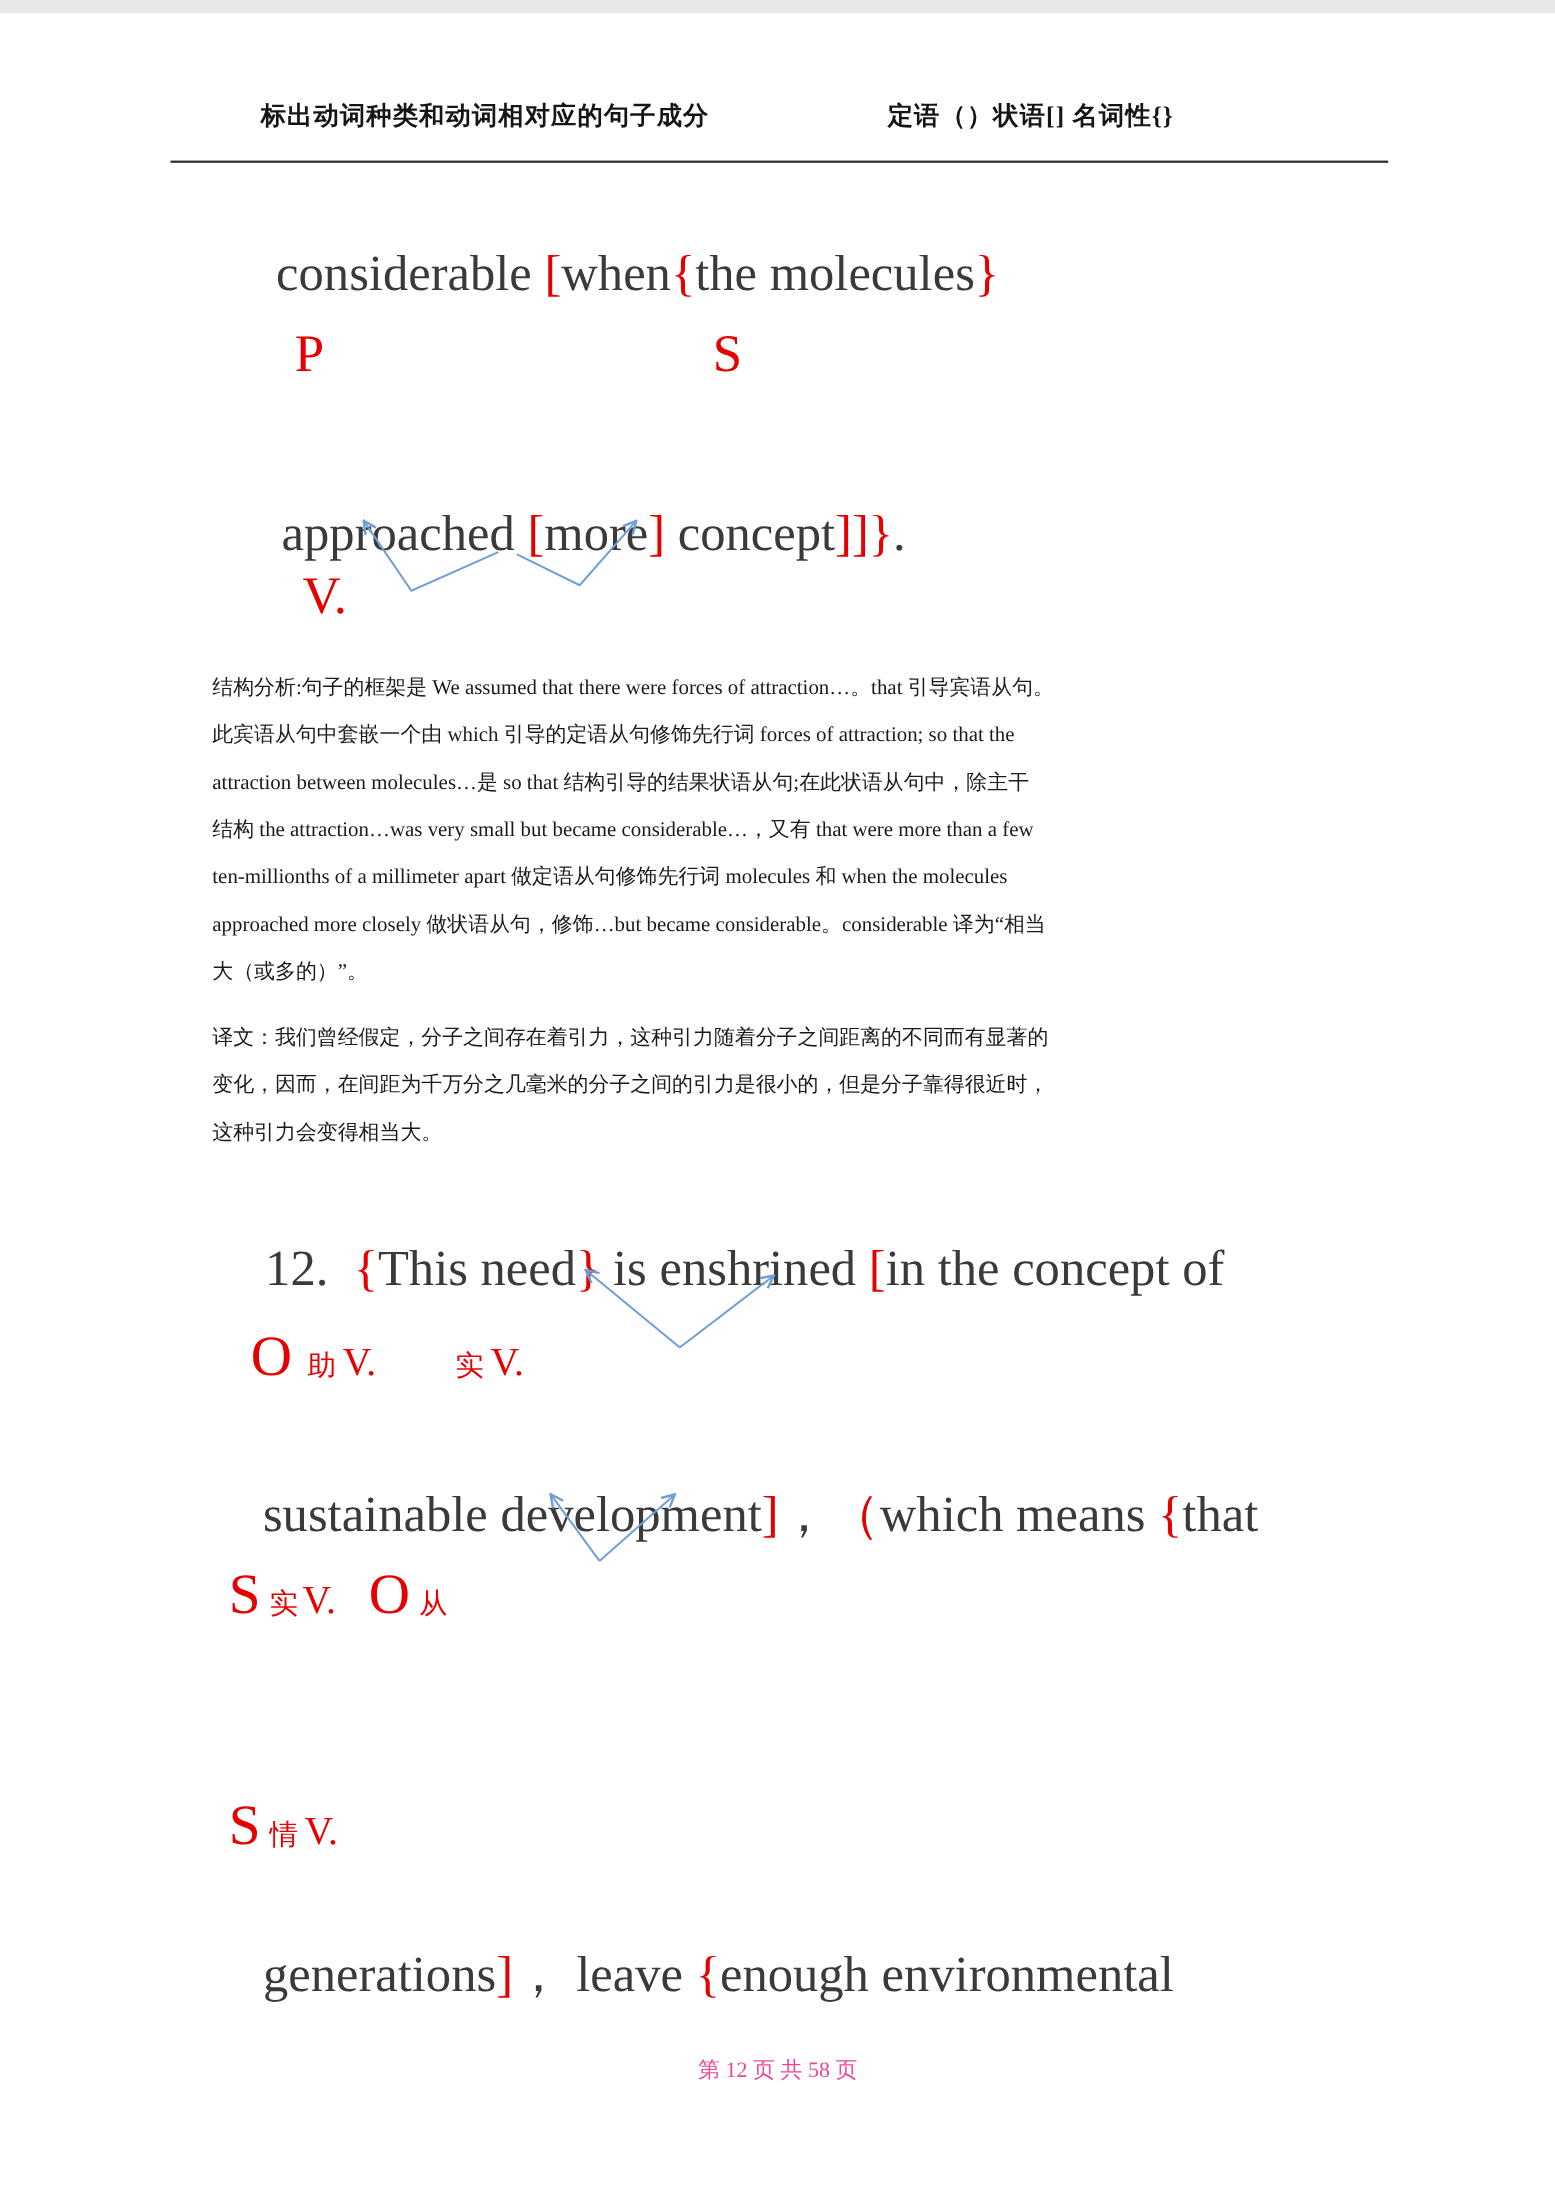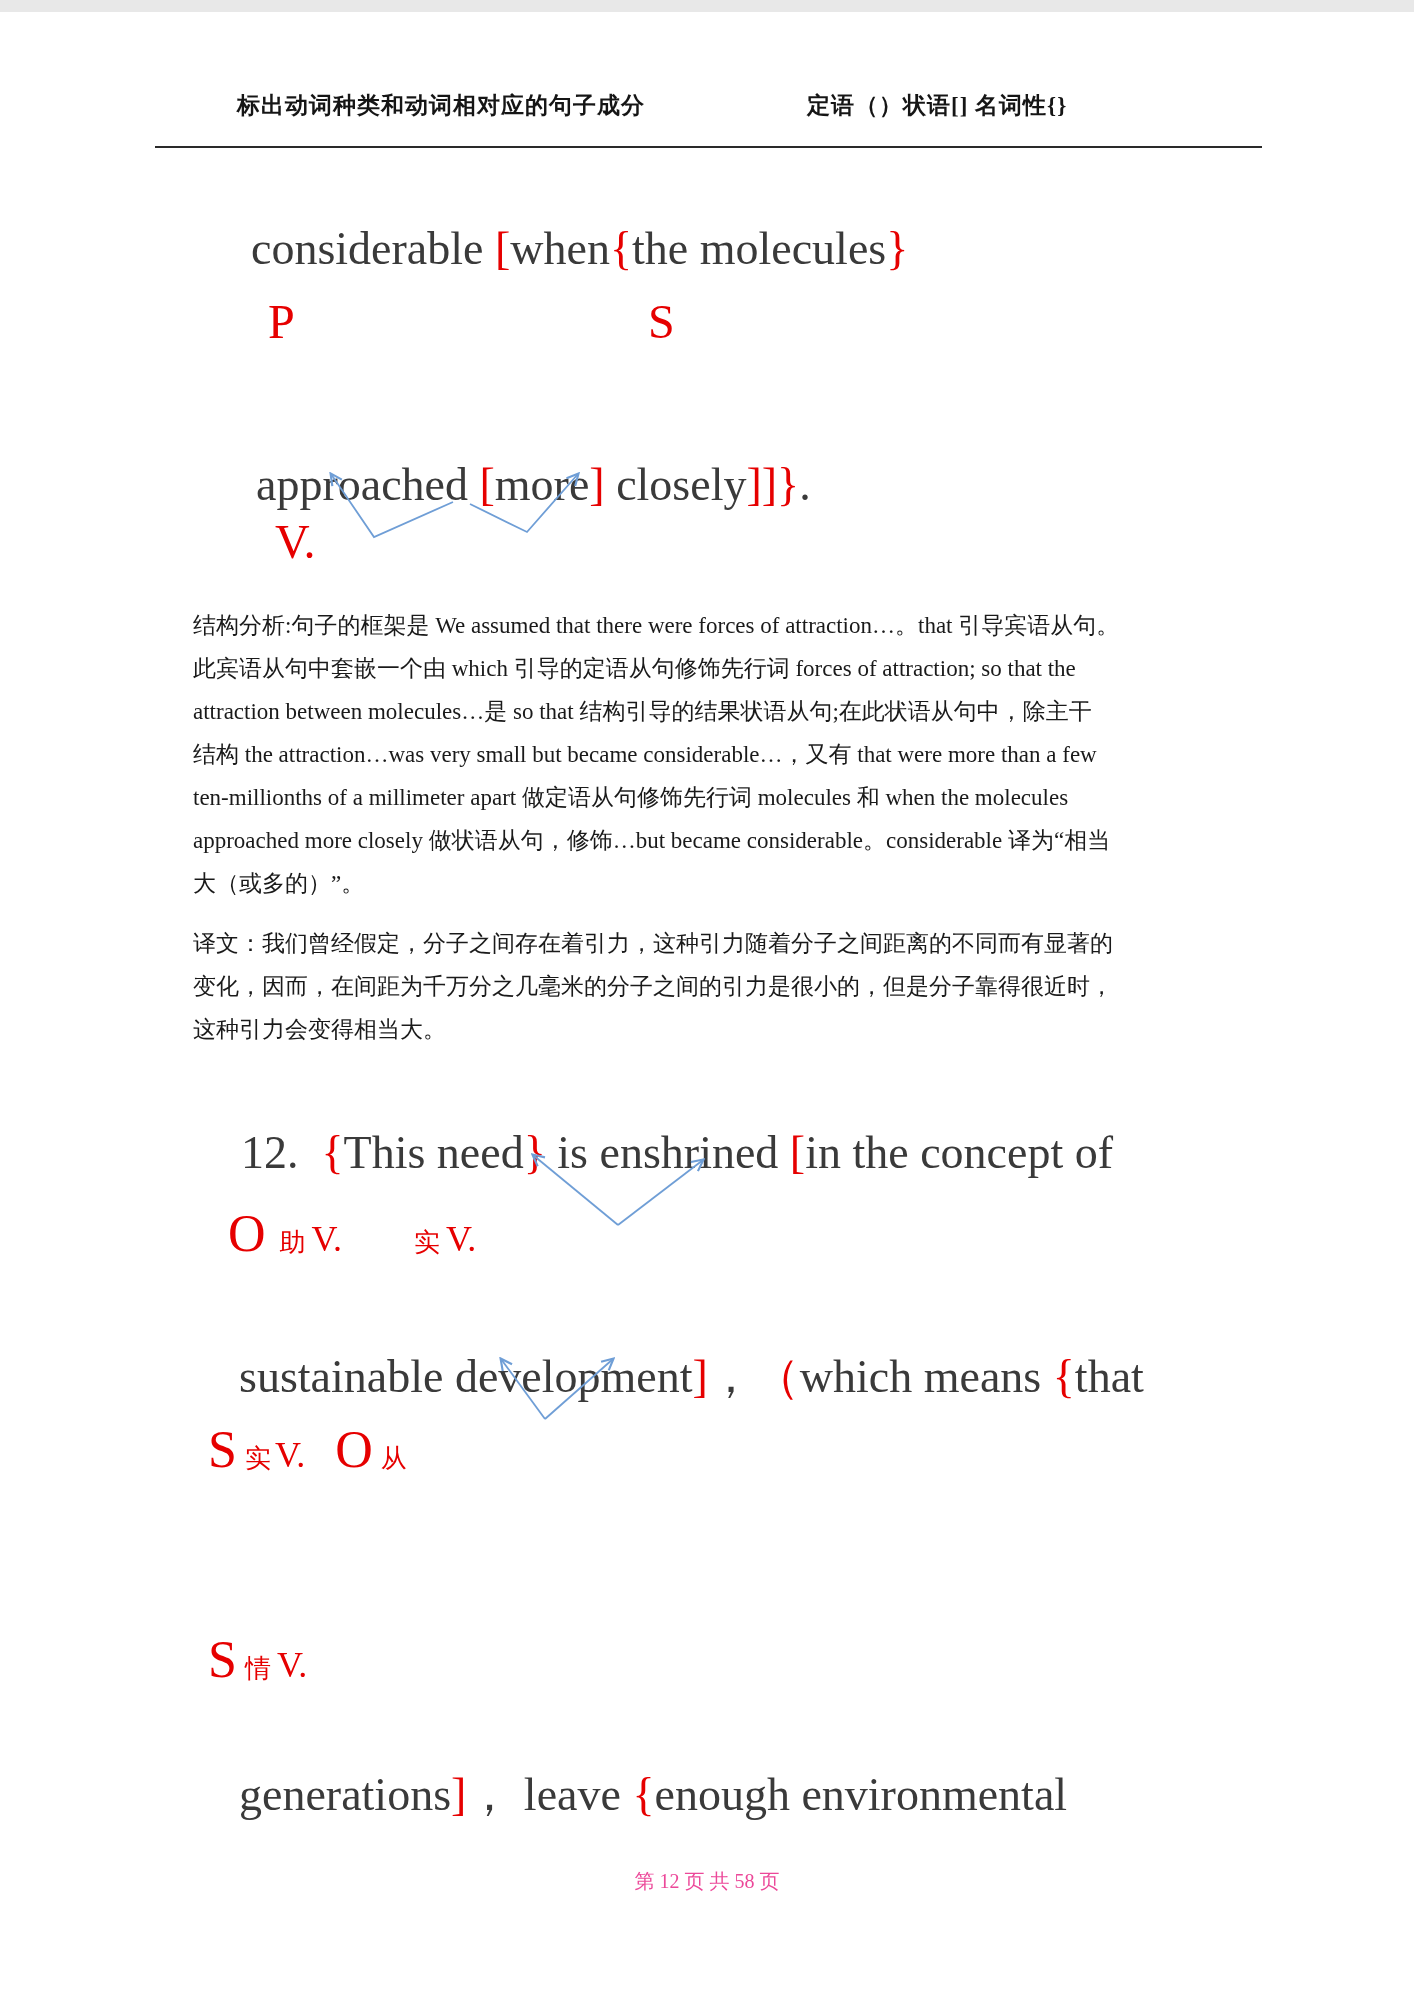--- a/index.html
+++ b/index.html
@@ -38,21 +38,21 @@
   .lblrow{
     position:absolute;color:#e60000;white-space:pre;line-height:1;
   }
   .lblrow span{display:inline-block;vertical-align:baseline;}
   .lb{font-size:52px;}
   .lc{font-size:26px;}
   .lv{font-size:36px;}
   
   .para{
     position:absolute;left:193px;width:1090px;
-    font-size:23px;color:#1a1a1a;line-height:43px;
+    font-size:19px;color:#1a1a1a;line-height:43px;
   }
   .para .pline{white-space:pre;}
   
   .footer{
     position:absolute;left:0;top:1856px;width:100%;
     text-align:center;font-size:20px;color:#ec4899;
     white-space:pre;
   }
   .arrows{position:absolute;left:0;top:0;pointer-events:none;}
 </style>
@@ -66,21 +66,21 @@
   <div class="hdr-rule"></div>
 
   <div class="big" style="left:205px;top:158px">
     <span>considerable </span><span class="red">[</span><span>when</span><span class="red">{</span><span>the molecules</span><span class="red">}</span>
   </div>
 
   <div class="rlabel" style="left:268px;top:286px">P</div>
   <div class="rlabel" style="left:648px;top:286px">S</div>
 
   <div class="big" style="left:210px;top:394px">
-    <span>approached </span><span class="red">[</span><span>more</span><span class="red">]</span><span> closely</span><span class="red">]]}</span><span>.</span>
+    <span>approached </span><span class="red">[</span><span>more</span><span class="red">]</span><span> concept</span><span class="red">]]}</span><span>.</span>
   </div>
 
   <div class="rlabel" style="left:275px;top:506px">V.</div>
 
   <div class="para" style="top:592px">
     <div class="pline">结构分析:句子的框架是 We assumed that there were forces of attraction…。that 引导宾语从句。</div>
     <div class="pline">此宾语从句中套嵌一个由 which 引导的定语从句修饰先行词 forces of attraction; so that the</div>
     <div class="pline">attraction between molecules…是 so that 结构引导的结果状语从句;在此状语从句中，除主干</div>
     <div class="pline">结构 the attraction…was very small but became considerable…，又有 that were more than a few</div>
     <div class="pline">ten-millionths of a millimeter apart 做定语从句修饰先行词 molecules 和 when the molecules</div>

